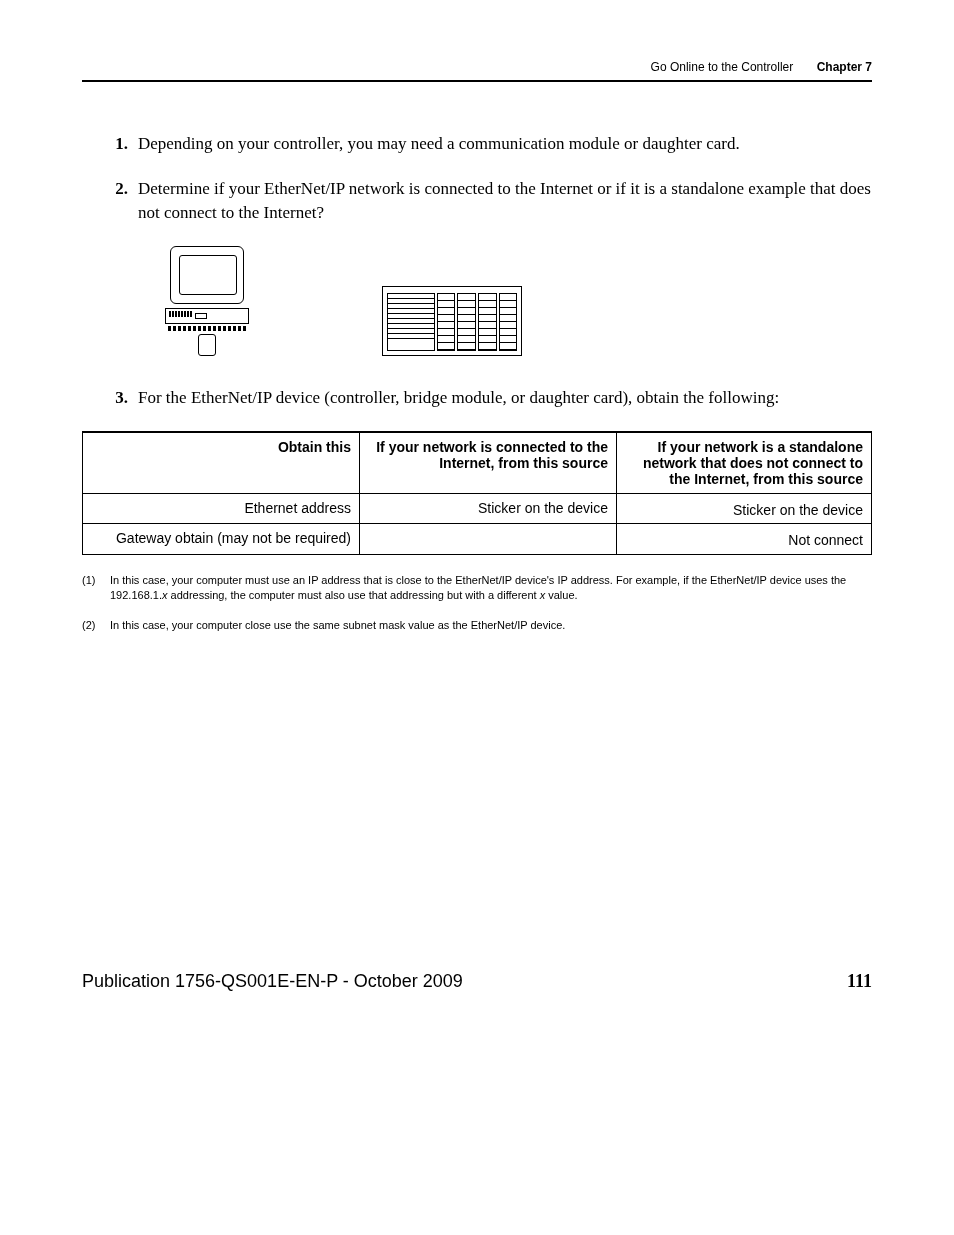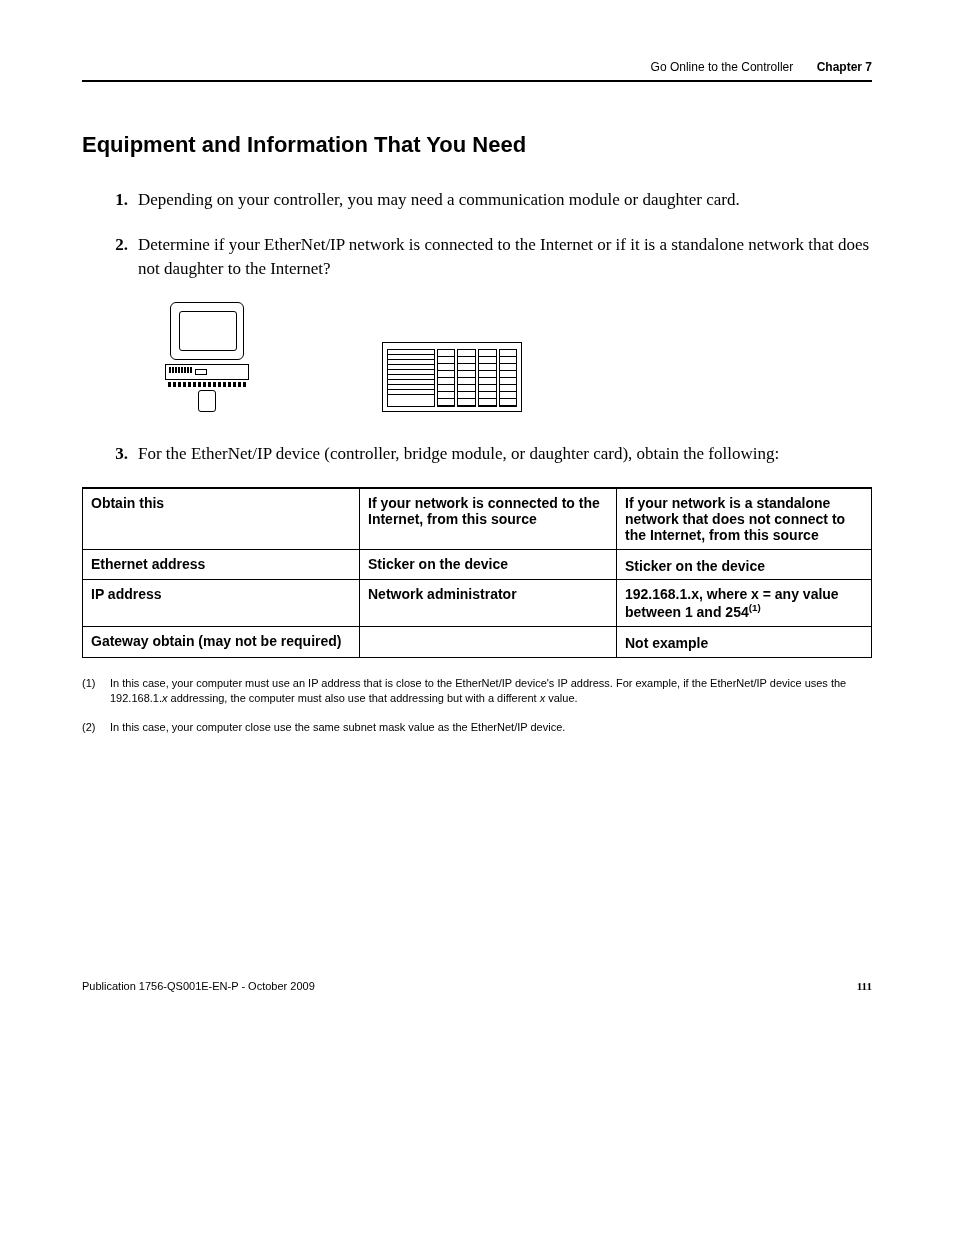--- a/index.html
+++ b/index.html
@@ -157,30 +157,29 @@
   
   table.info {
     width: 100%;
     border-collapse: collapse;
     font-size: 14px;
     margin-top: 18px;
   }
   table.info th, table.info td {
     border: 1px solid #000;
     padding: 6px 8px;
-    text-align: left;
+    text-align: right;
     vertical-align: top;
   }
   table.info th {
     font-weight: bold;
     font-family: Arial, Helvetica, sans-serif;
   }
   table.info td {
     font-family: Arial, Helvetica, sans-serif;
-    font-weight: bold;
   }
   table.info thead th {
     border-top: 2px solid #000;
   }
   table.info .col1 { width: 260px; }
   table.info .col2 { width: 240px; }
   .sup { vertical-align: super; font-size: 0.7em; }
   .footnotes {
     margin-top: 18px;
     font-size: 11px;
@@ -195,46 +194,45 @@
   .footnotes .fn-mark {
     min-width: 18px;
   }
   .footer {
     position: absolute;
     bottom: 50px;
     left: 82px;
     right: 82px;
     display: flex;
     justify-content: space-between;
-    font-size: 11px;
+    font-size: 18px;
   }
   .footer .pagenum { font-weight: bold; font-family: Liberation Serif, serif; }
   .italic-x { font-style: italic; }
 </style>
 </head>
 <body>
 
 <div class="page">
 
   <div class="running-head">
     <span>Go Online to the Controller</span>
     <span class="chapter">Chapter 7</span>
   </div>
   <hr class="hr-thick">
 
-  <h2 class="section">Equipment and Information That You Need</h2>
 
   <ol class="steps">
     <li>
       <span class="num">1.</span>
       <span class="txt">Depending on your controller, you may need a communication module or daughter card.</span>
     </li>
     <li>
       <span class="num">2.</span>
-      <span class="txt">Determine if your EtherNet/IP network is connected to the Internet or if it is a standalone network that does not daughter to the Internet?</span>
+      <span class="txt">Determine if your EtherNet/IP network is connected to the Internet or if it is a standalone example that does not connect to the Internet?</span>
     </li>
   </ol>
 
   <div class="diagram-row">
     <div class="computer">
       <div class="monitor"></div>
       <div class="keyboard">
         <span></span>
           <span></span>
           <span></span>
@@ -321,31 +319,24 @@
     </thead>
     <tbody>
       <tr>
         <td>Ethernet address</td>
         <td>Sticker on the device</td>
         <td>
           <span>Sticker on the device</span><span class="sup"></span>
         </td>
       </tr>
       <tr>
-        <td>IP address</td>
-        <td>Network administrator</td>
-        <td>
-          <span>192.168.1.x, where x = any value between 1 and 254</span><span class="sup">(1)</span>
-        </td>
-      </tr>
-      <tr>
         <td>Gateway obtain (may not be required)</td>
         <td></td>
         <td>
-          <span>Not example</span><span class="sup"></span>
+          <span>Not connect</span><span class="sup"></span>
         </td>
       </tr>
     </tbody>
   </table>
 
   <div class="footnotes">
     <div class="fn">
       <div class="fn-mark">(1)</div>
       <div>
         <span>In this case, your computer must use an IP address that is close to the EtherNet/IP device's IP address. For example, if the EtherNet/IP device uses the 192.168.1.</span><span class="italic-x">x</span><span> addressing, the computer must also use that addressing but with a different </span><span class="italic-x">x</span><span> value.</span>

